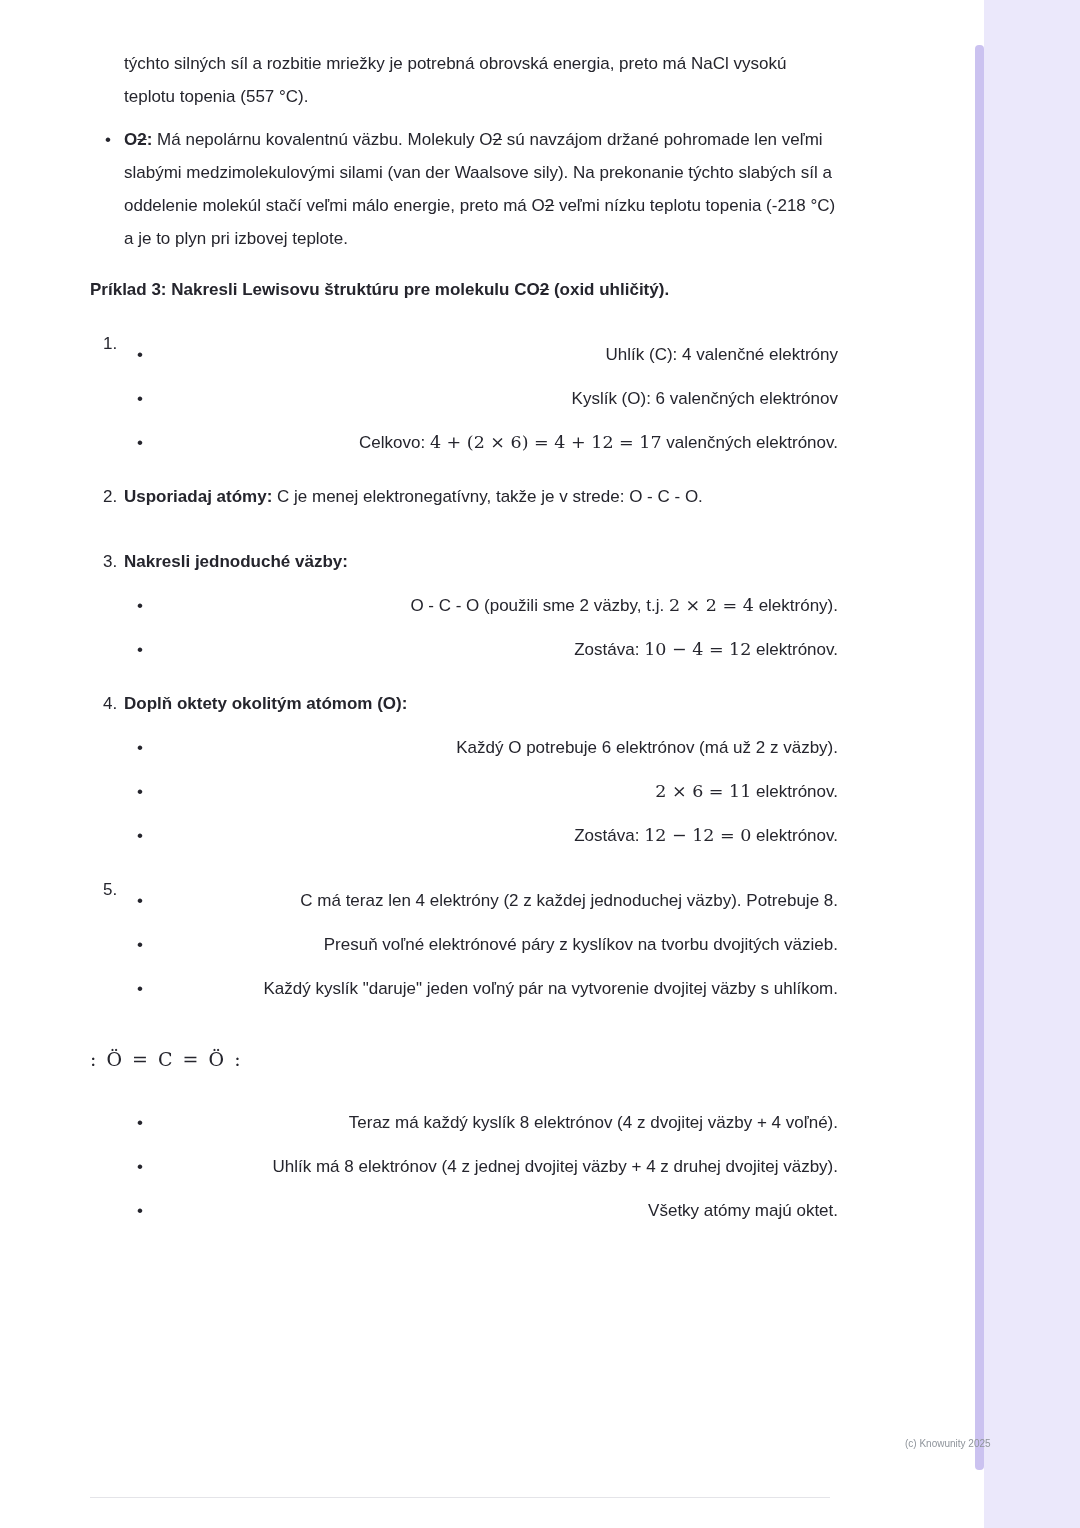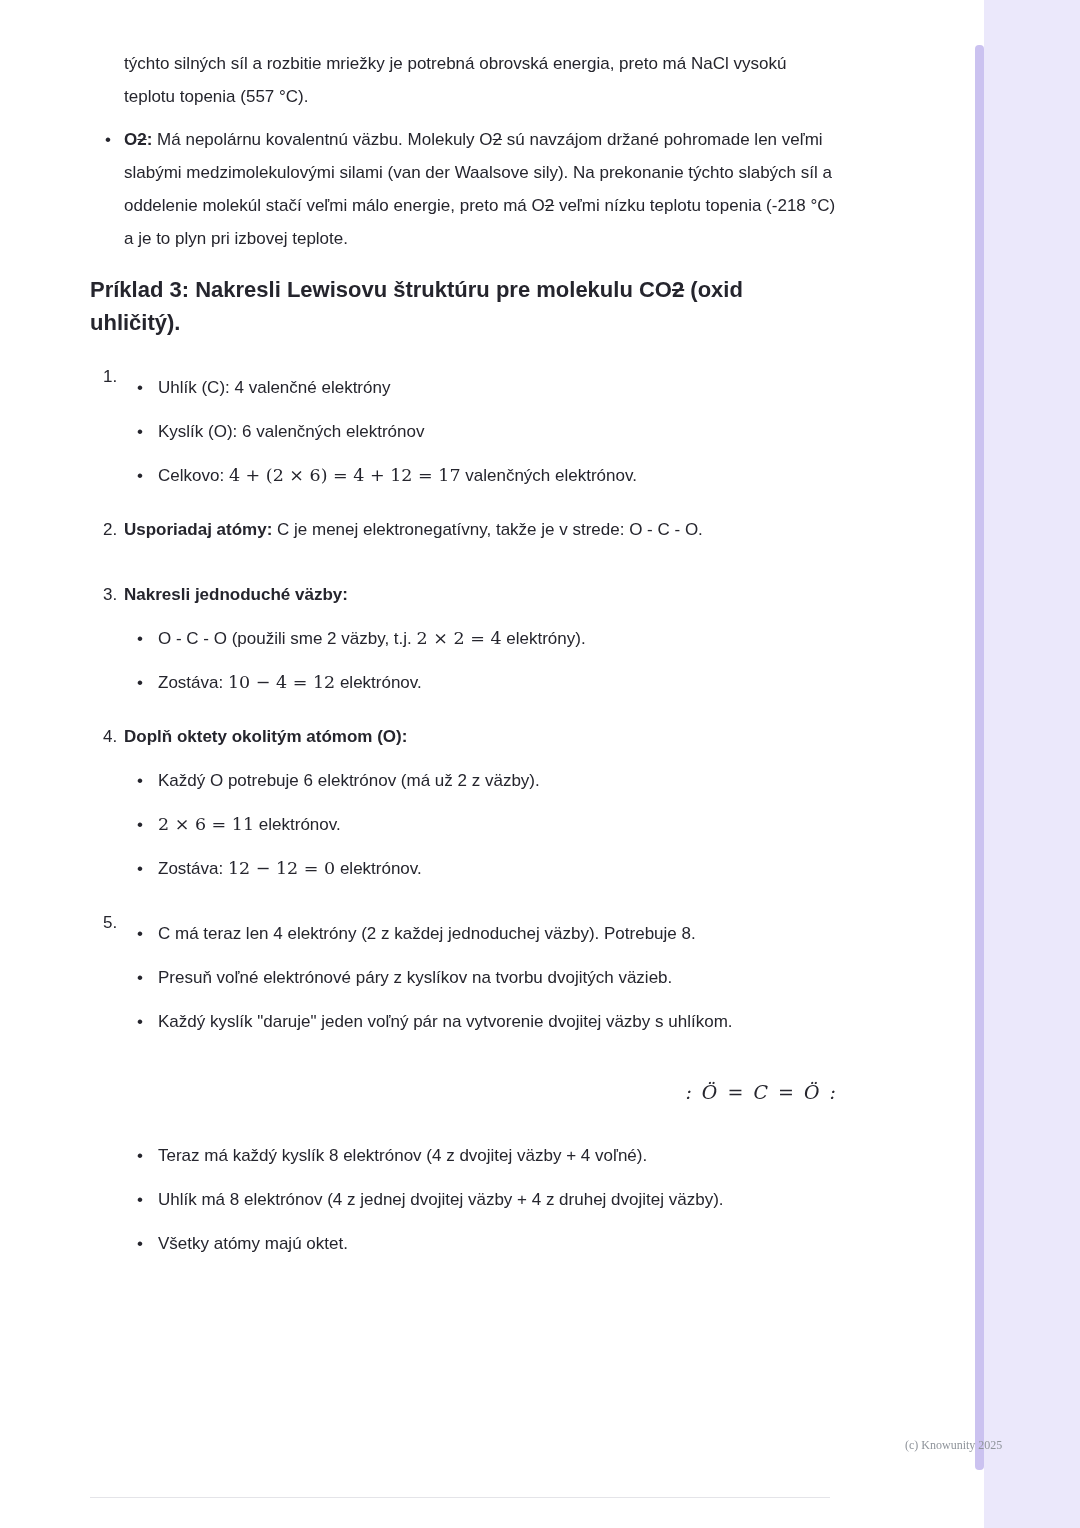--- a/index.html
+++ b/index.html
@@ -36,55 +36,53 @@
 
   .cont-para { margin: 0 0 0 34px; }
 
   .li1 { display: flex; margin-top: 10px; }
   .li1 .marker { flex: 0 0 19px; margin-left: 15px; }
   .li1 .txt { flex: 1; }
 
   b, .bold { font-weight: bold; }
   .strike { text-decoration: line-through; }
 
-  .heading { margin: 18px 0 0 0; font-weight: bold; font-size: 22px; line-height: 33px; }
+  .heading { margin: 18px 0 0 0; font-weight: bold; font-size: 17px; line-height: 33px; }
 
   .steps { margin-top: 5px; }
   .step { display: flex; margin-top: 21px; padding-left: 13px; }
   .step .num { flex: 0 0 21px; }
   .step .step-body { flex: 1; }
   .step-label { line-height: 33px; margin-bottom: 11px; }
 
   .li2 { display: flex; margin-top: 11px; line-height: 33px; }
   .li2 .marker { flex: 0 0 21px; margin-left: 13px; }
-  .li2 .txt { flex: 1; }
+  .li2 .txt { flex: 1; text-align: right; }
 
   .math, .formula {
     font-family: "DejaVu Serif", "Liberation Serif", serif;
     font-size: 17.5px;
   }
 
   .formula {
-    text-align: right;
-    font-style: italic;
+    text-align: left;
     font-size: 19px;
     margin: 38px 0 30px 0;
     letter-spacing: 2px;
   }
 
   .final-bullets { margin-left: 34px; margin-top: 15px; }
 
   .watermark {
     position: absolute;
     left: 905px; top: 1438px;
-    font-size: 12px;
+    font-size: 10px;
     color: #8f949b;
     z-index: 3;
     white-space: nowrap;
-    font-family: Liberation Serif, serif;
   }
 
   .page-divider {
     position: absolute;
     left: 90px; top: 1497px;
     width: 740px; height: 1px;
     background: #e4e4e8;
   }
 </style>
 </head>

